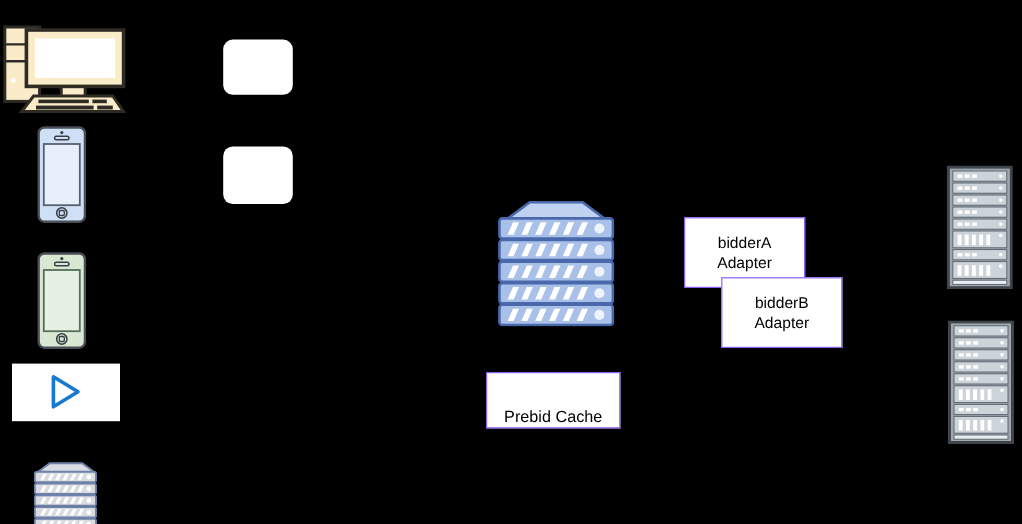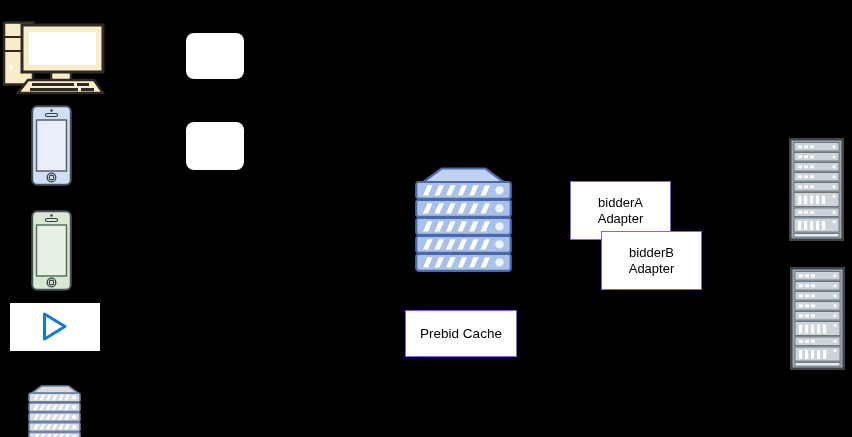--- a/index.html
+++ b/index.html
@@ -19,21 +19,21 @@
   }
   .video-box svg{position:absolute;left:32px;top:9px;}
   .label-box{
     position:absolute;background:#ffffff;border:1px solid #8b5cf6;
     display:flex;flex-direction:column;align-items:center;justify-content:center;
     color:#000000;font-size:13px;line-height:16px;text-align:center;
   }
   .label-box .bold{font-weight:normal;}
   .bidder-a{left:570px;top:181px;width:99px;height:57px;z-index:1;}
   .bidder-b{left:601px;top:231px;width:99px;height:57px;z-index:2;}
-  .cache-box{left:405px;top:310px;width:110px;height:45px;font-size:13.5px;}
+  .cache-box{left:405px;top:310px;width:110px;height:45px;font-size:13.5px;justify-content:flex-end;}
   .desktop{left:1px;top:18px;}
   .phone-blue{left:31px;top:105px;}
   .phone-green{left:31px;top:210px;}
   .srv-grey{left:28px;top:385px;}
   .srv-blue{left:415px;top:167px;}
   .rack-1{left:789px;top:138px;}
   .rack-2{left:790px;top:267px;}
 </style>
 </head>
 <body>

